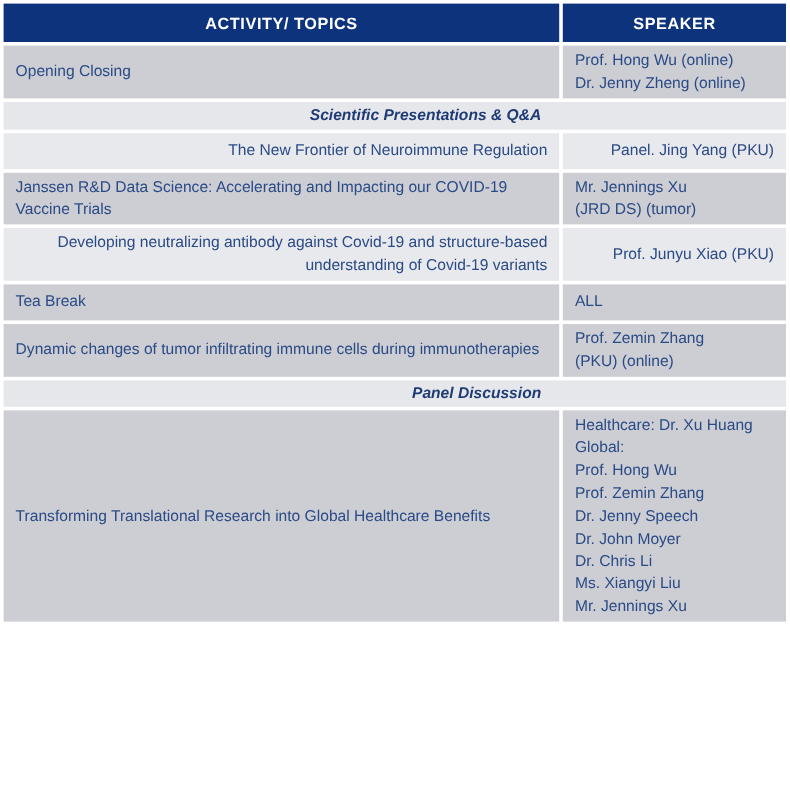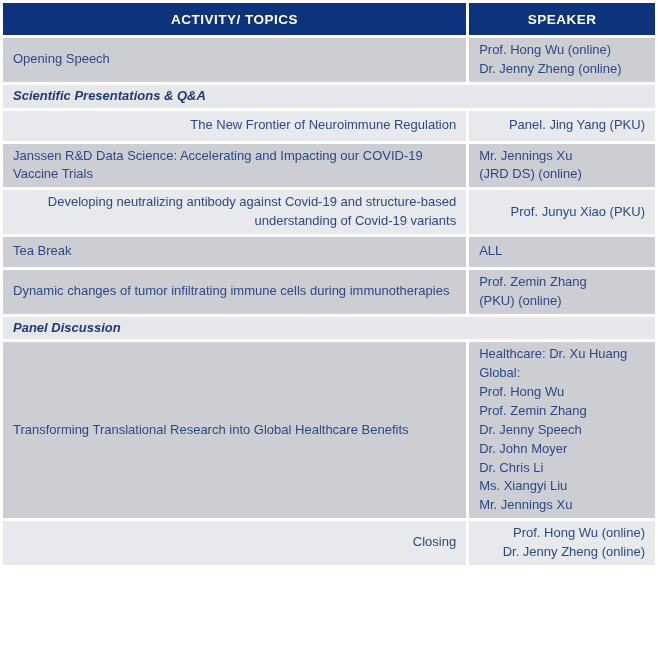--- a/index.html
+++ b/index.html
@@ -39,21 +39,21 @@
     height: 24px;
   }
   tr.row-gray td  { background: var(--row-gray, #CDCED4); }
   tr.row-light td { background: var(--row-light, #E8E9ED); text-align: right; }
 
   tr.section-row td {
     background: var(--section-bg, #E5E7EA);
     color: var(--section-text, #1E3B76);
     font-weight: bold;
     font-style: italic;
-    text-align: left;
+    text-align: right;
     
     padding: 2px 204px 2px 10px;
     height: 18px;
   }
 
   td.speaker-cell div { white-space: nowrap; }
 </style>
 </head>
 <body>
 
@@ -63,40 +63,40 @@
     <col class="col-speaker">
   </colgroup>
   <thead>
     <tr>
       <th>ACTIVITY/ TOPICS</th>
       <th>SPEAKER</th>
     </tr>
   </thead>
   <tbody>
       <tr class="row-gray">
-        <td class="activity-cell">Opening Speech</td>
+        <td class="activity-cell">Opening Closing</td>
         <td class="speaker-cell">
           <div>Prof. Hong Wu (online)</div>
           <div>Dr. Jenny Zheng (online)</div>
         </td>
       </tr>
       <tr class="row-light section-row">
         <td colspan="2">Scientific Presentations &amp; Q&amp;A</td>
       </tr>
       <tr class="row-light">
         <td class="activity-cell">The New Frontier of Neuroimmune Regulation</td>
         <td class="speaker-cell">
           <div>Panel. Jing Yang (PKU)</div>
         </td>
       </tr>
       <tr class="row-gray">
         <td class="activity-cell">Janssen R&amp;D Data Science: Accelerating and Impacting our COVID-19 Vaccine Trials</td>
         <td class="speaker-cell">
           <div>Mr. Jennings Xu</div>
-          <div>(JRD DS) (online)</div>
+          <div>(JRD DS) (tumor)</div>
         </td>
       </tr>
       <tr class="row-light">
         <td class="activity-cell">Developing neutralizing antibody against Covid-19 and structure-based understanding of Covid-19 variants</td>
         <td class="speaker-cell">
           <div>Prof. Junyu Xiao (PKU)</div>
         </td>
       </tr>
       <tr class="row-gray">
         <td class="activity-cell">Tea Break</td>
@@ -121,21 +121,14 @@
           <div>Global:</div>
           <div>Prof. Hong Wu</div>
           <div>Prof. Zemin Zhang</div>
           <div>Dr. Jenny Speech</div>
           <div>Dr. John Moyer</div>
           <div>Dr. Chris Li</div>
           <div>Ms. Xiangyi Liu</div>
           <div>Mr. Jennings Xu</div>
         </td>
       </tr>
-      <tr class="row-light">
-        <td class="activity-cell">Closing</td>
-        <td class="speaker-cell">
-          <div>Prof. Hong Wu (online)</div>
-          <div>Dr. Jenny Zheng (online)</div>
-        </td>
-      </tr>
     </tbody>
 </table>
 
 </body></html>

